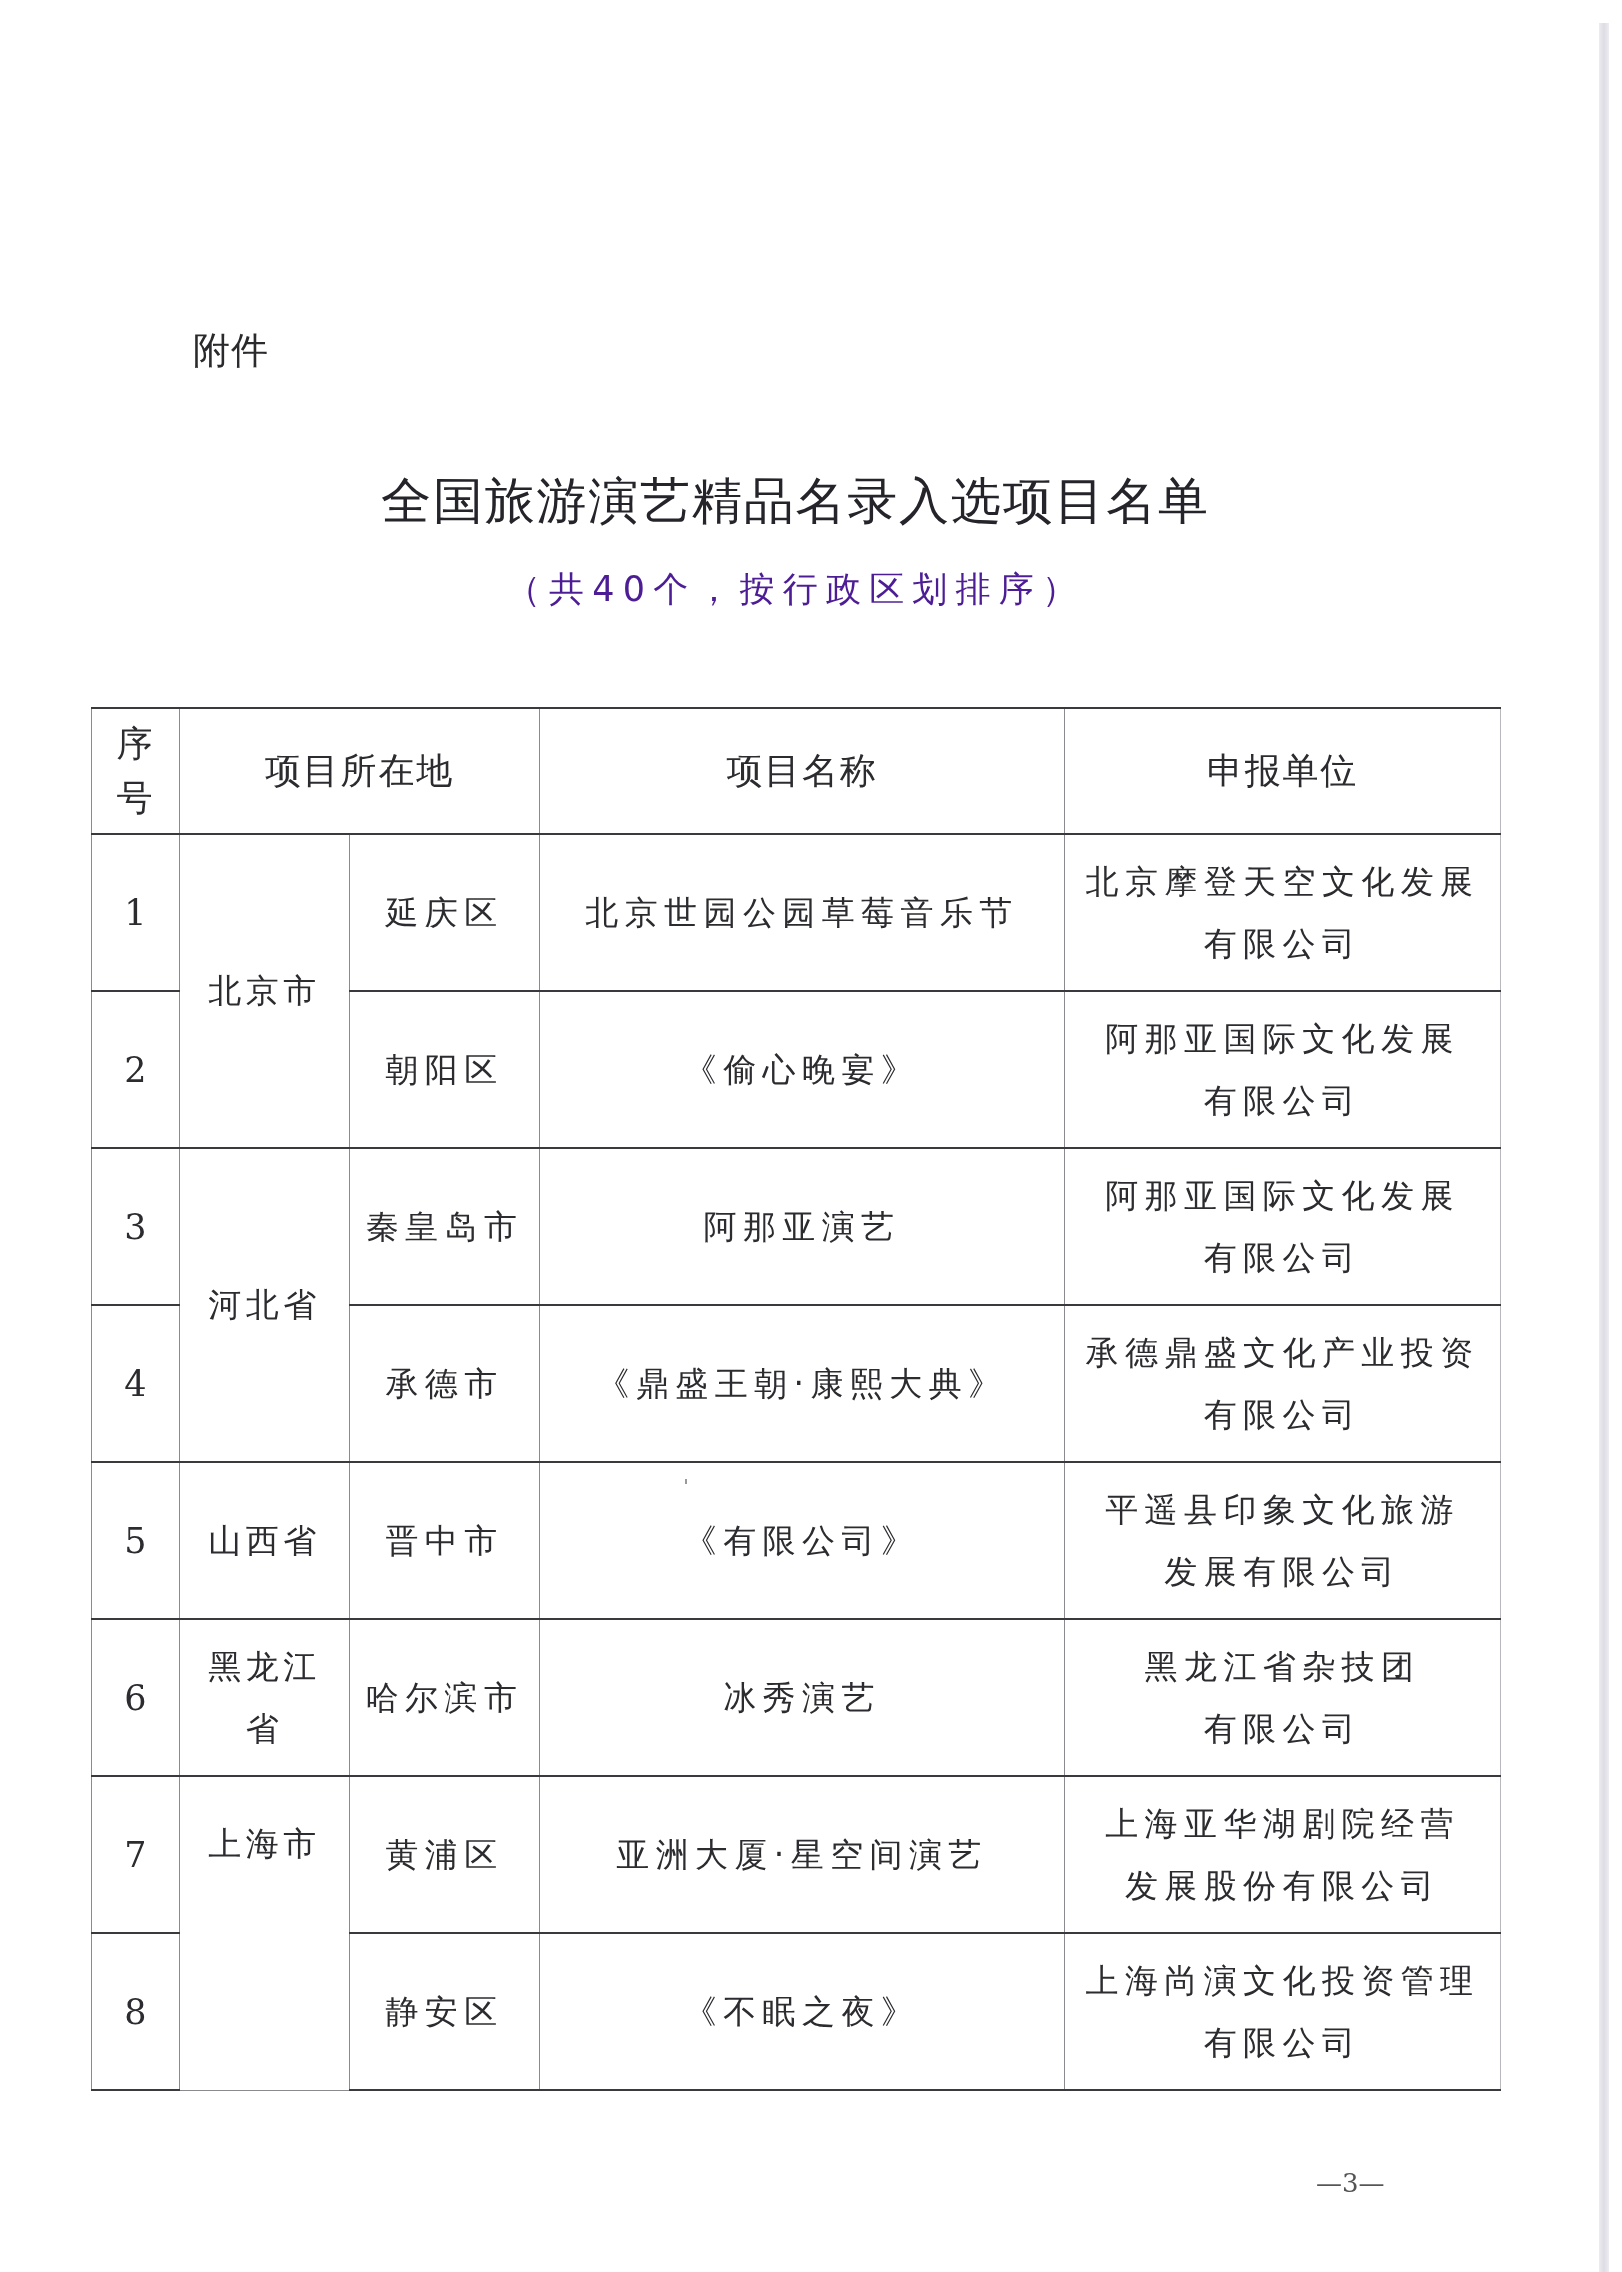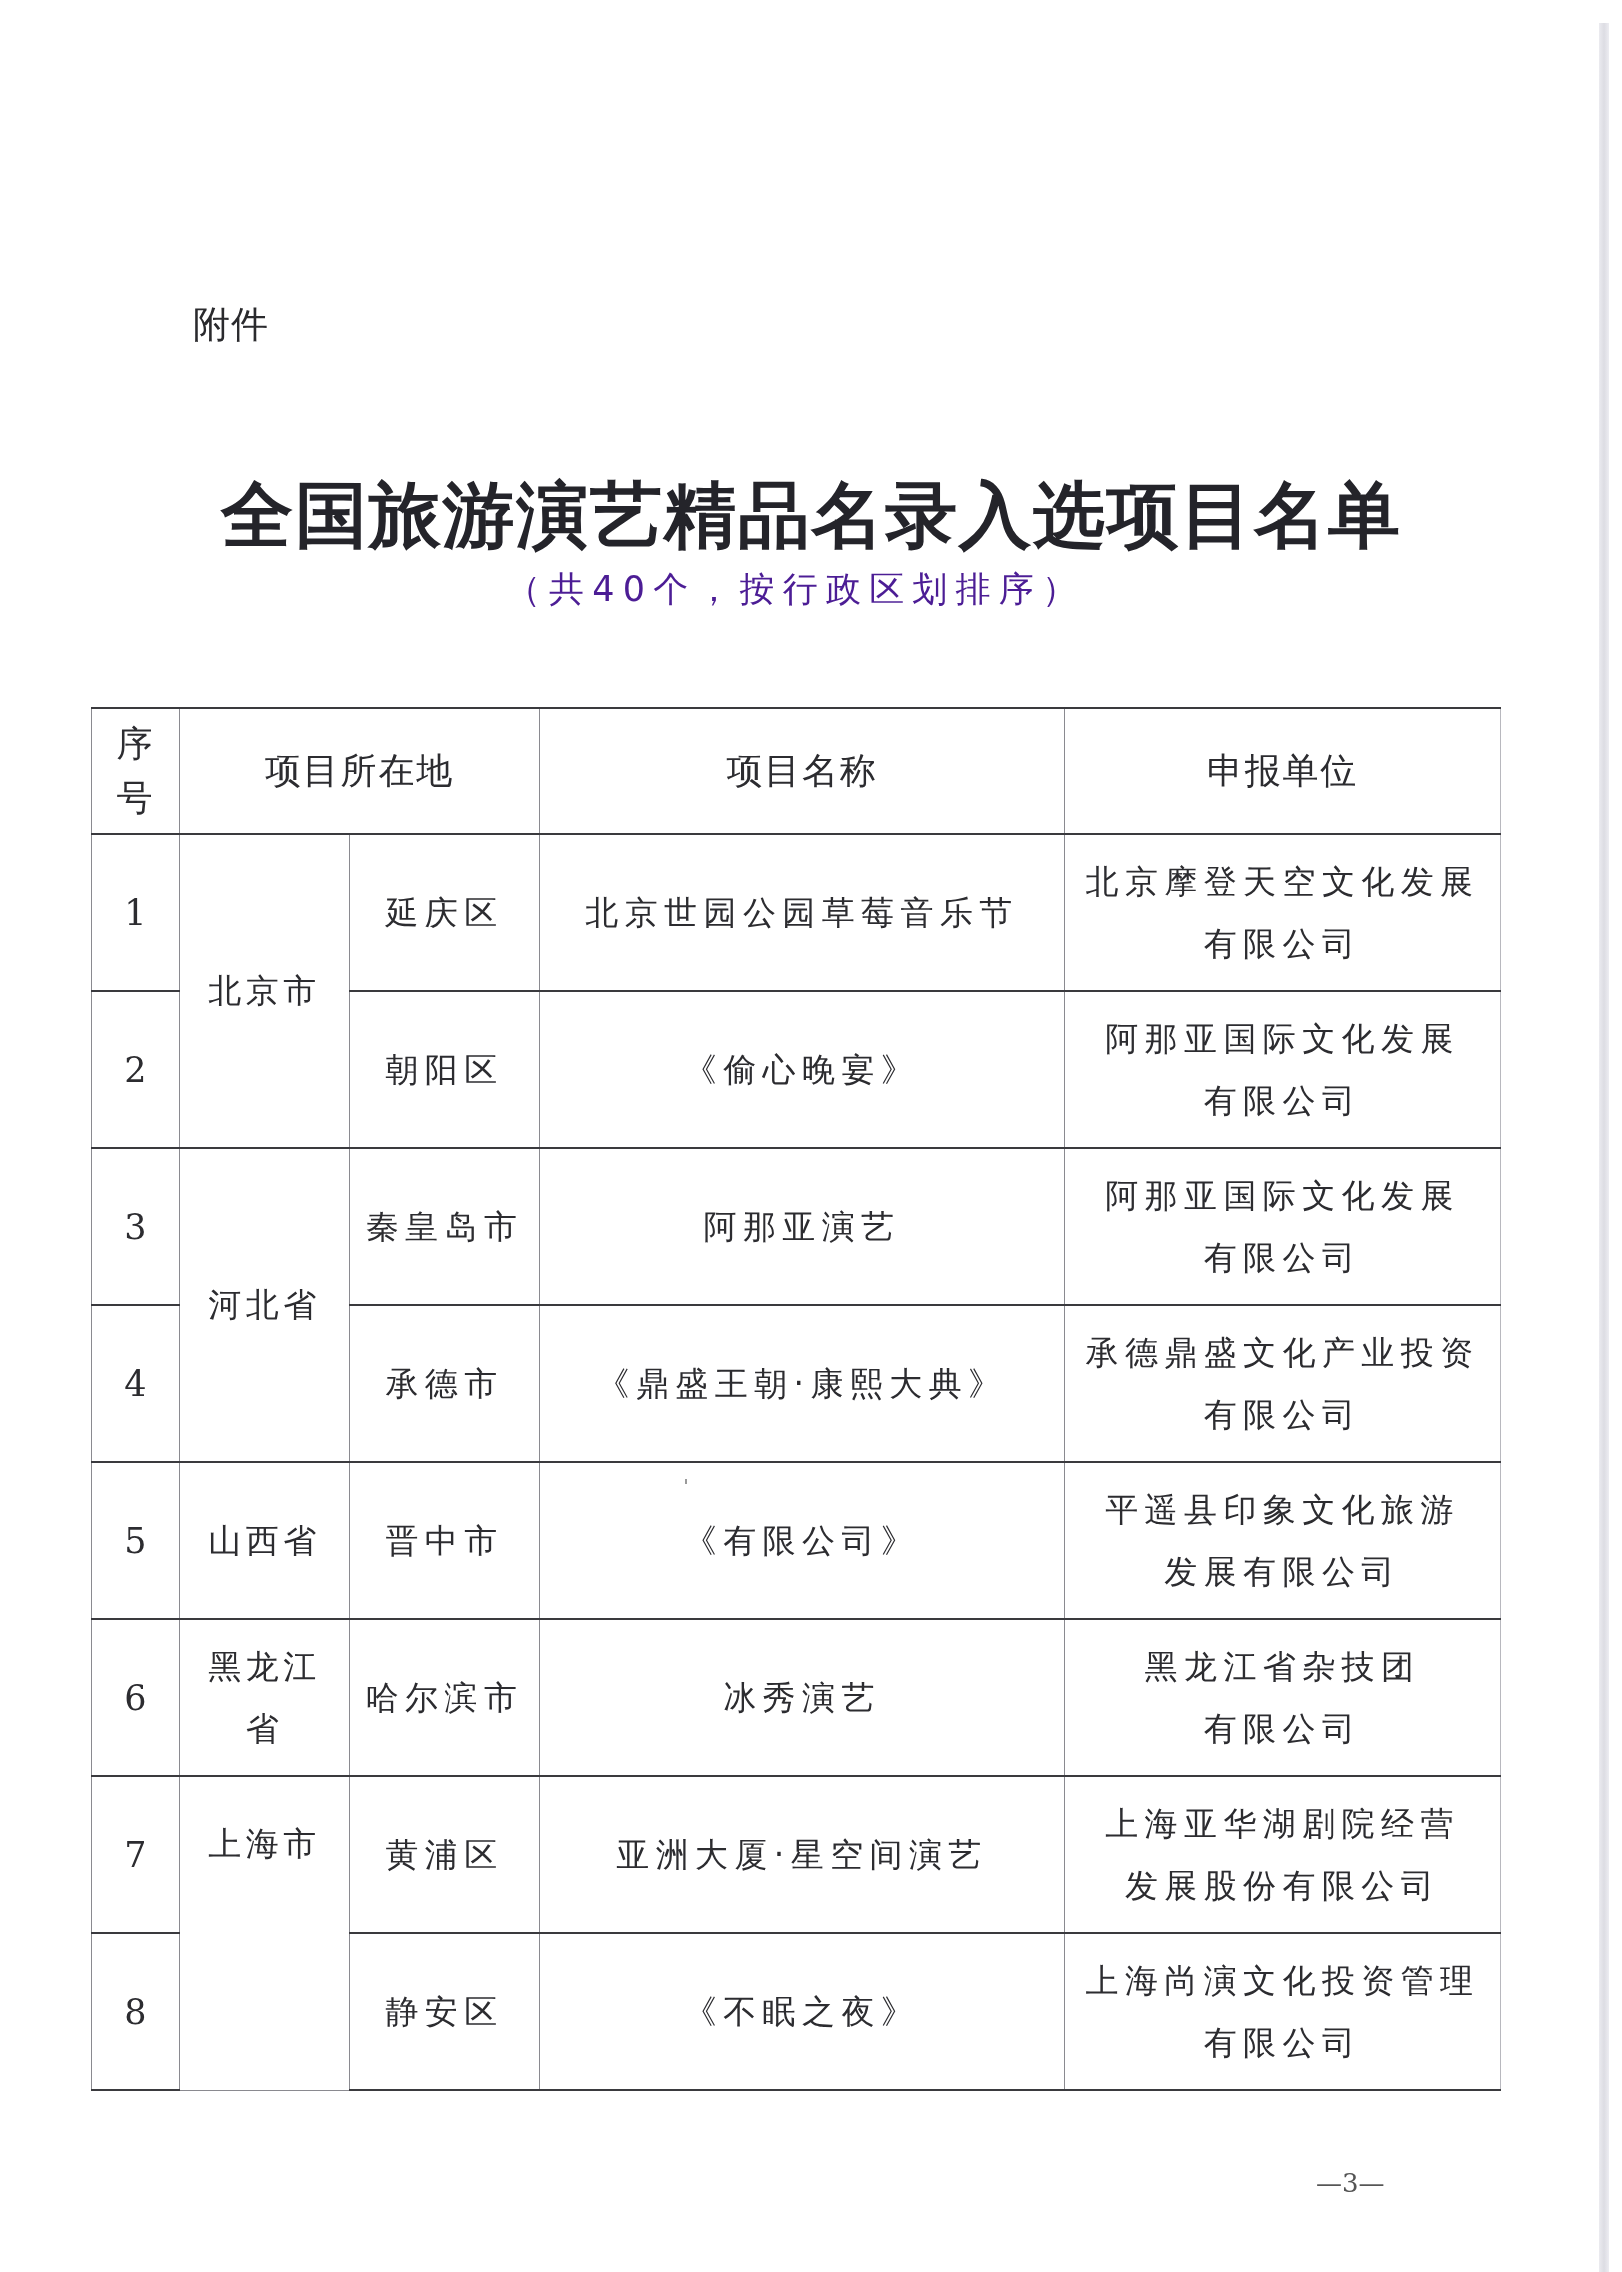--- a/index.html
+++ b/index.html
@@ -20,38 +20,37 @@
       left: 1599px;
       top: 23px;
       width: 10px;
       height: 2250px;
       background: linear-gradient(90deg, #e6e6ec 0%, #d4d4dc 50%, #e8e8ee 100%);
       opacity: 0.8;
     }
     .attachment-label {
       position: absolute;
       left: 193px;
-      top: 300px;
+      top: 326px;
       font-family: "DejaVu Sans", "Liberation Sans", sans-serif;
       font-size: 37px;
       letter-spacing: 0.9px;
       color: #2a2a2d;
     }
     .doc-title {
       position: absolute;
       left: 0;
       width: 1591px;
       top: 468px;
       text-align: center;
       font-family: "DejaVu Serif", "Liberation Serif", serif;
-      font-weight: bold;
-      font-size: 72px;
+      font-weight: normal;
+      font-size: 50px;
       letter-spacing: 1.8px;
       color: #24242a;
-      padding-left: 16px;
     }
     .doc-subtitle {
       position: absolute;
       left: 0;
       width: 1591px;
       top: 566px;
       text-align: center;
       font-family: "DejaVu Sans", "Liberation Sans", sans-serif;
       font-size: 35px;
       letter-spacing: 8.2px;

